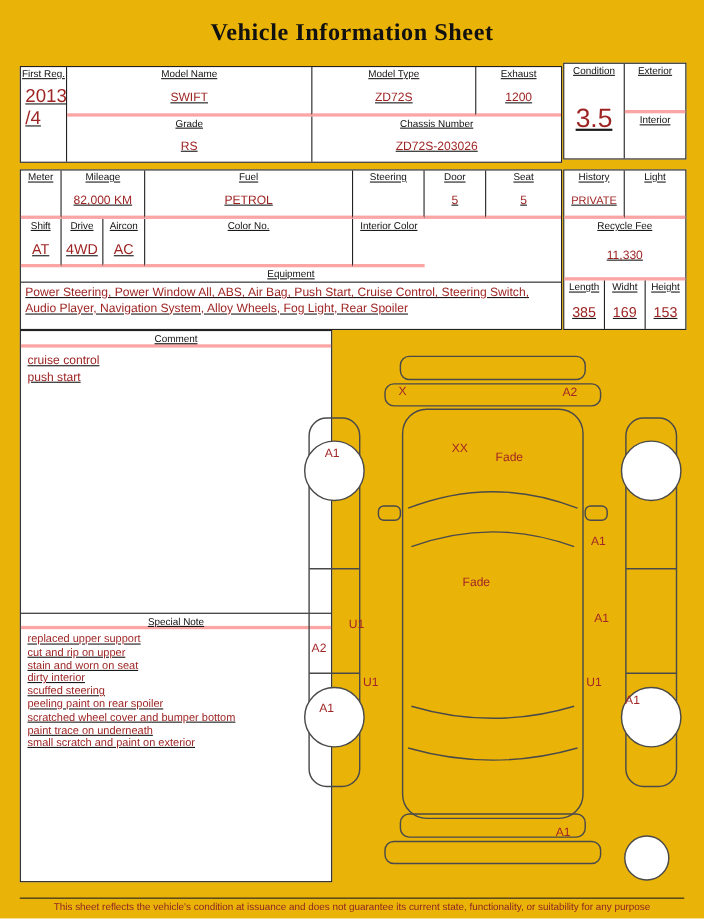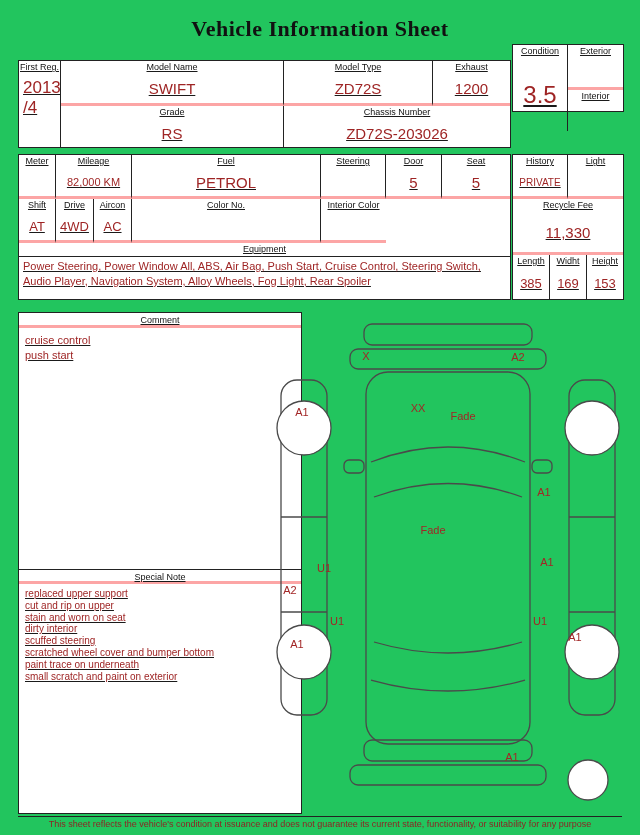--- a/index.html
+++ b/index.html
@@ -1,34 +1,34 @@
 <!DOCTYPE html>
 <html><head>
 <meta charset="utf-8">
 <style>
   * { margin:0; padding:0; box-sizing:border-box; }
   html,body { background:#ffffff; }
   body { width:640px; height:835px; font-family:"Liberation Sans", sans-serif; color:#1a1a1a; }
-  .sheet { position:relative; width:640px; height:835px; background:#22c55e; overflow:hidden; }
+  .sheet { position:relative; width:640px; height:835px; background:#eab308; overflow:hidden; }
 
   .title { position:absolute; top:16px; left:0; width:100%; text-align:center;
            font-family:"Liberation Serif", serif; font-size:22px; font-weight:600; letter-spacing:.5px; color:#111; }
 
   .box  { position:absolute; border:1px solid #222; background:#fff;text-decoration:underline; }
   .grid { display:grid; }
   .cell { display:flex; flex-direction:column; min-width:0; overflow:hidden; }
   .br { border-right:1px solid #222; }
   .bb { border-bottom:3px solid #fca5a5; }
   .bt { border-top:1px solid #222; }
 
   .lbl { font-size:9px; line-height:13px; text-align:center; color:#111; white-space:nowrap; }
   .val { flex:1; display:flex; align-items:center; justify-content:center;
          color:#9e2424; font-weight:400; text-align:center; }
   .fs10{font-size:10px;} .fs11{font-size:11px;} .fs13{font-size:13px;}
-  .fs15{font-size:15px;} .fs20{font-size:24px;}
+  .fs15{font-size:11px;} .fs20{font-size:24px;}
 
   .firstreg-val { flex:1; color:#9e2424; font-size:17px; line-height:1.2; padding:4px 0 0 4px; }
   .eq-body { height:41px; padding:2px 4px; color:#9e2424; font-size:11px; line-height:1.35; }
 
   .panel-head { height:15px; font-size:9px; line-height:14px; text-align:center; color:#111; }
   .comment-body { height:241px; padding:5px 6px; color:#9e2424; font-size:11px; line-height:1.35; }
   .sn-body { padding:4px 6px; color:#9e2424; font-size:10px; line-height:1.18; }
 
   .diagram { position:absolute; left:268px; top:312px; width:360px; height:500px; }
   .diagram svg { position:absolute; left:0; top:0; }
@@ -76,21 +76,21 @@
       <div class="lbl">Grade</div>
       <div class="val fs15">RS</div>
     </div>
 
     <div class="cell" style="grid-column:3/5;">
       <div class="lbl">Chassis Number</div>
       <div class="val fs15">ZD72S-203026</div>
     </div>
   </div>
 
-  <div class="box grid" style="left:512px; top:44px; width:112px; height:68px;
+  <div class="box grid" style="left:512px; top:57px; width:112px; height:88px;
        grid-template-columns:55px 55px; grid-template-rows:45px 41px;">
 
     <div class="cell br" style="grid-row:1/3;">
       <div class="lbl">Condition</div>
       <div class="val fs20">3.5</div>
     </div>
 
     <div class="cell bb">
       <div class="lbl">Exterior</div>
       <div class="val fs13"></div>
@@ -185,33 +185,34 @@
         <div class="lbl">Widht</div>
         <div class="val fs13">169</div>
       </div>
       <div class="cell">
         <div class="lbl">Height</div>
         <div class="val fs13">153</div>
       </div>
     </div>
   </div>
 
-  <div class="box" style="left:18px; top:312px; width:284px; height:502px;">
+  <div class="box" style="left:18px; top:300px; width:284px; height:502px;">
     <div class="panel-head bb">Comment</div>
     <div class="comment-body">
       <div>cruise control</div>
       <div>push start</div>
     </div>
     <div class="panel-head bt bb">Special Note</div>
     <div class="sn-body">
         <div>replaced upper support</div>
         <div>cut and rip on upper</div>
         <div>stain and worn on seat</div>
         <div>dirty interior</div>
         <div>scuffed steering</div>
+        <div>peeling paint on rear spoiler</div>
         <div>scratched wheel cover and bumper bottom</div>
         <div>paint trace on underneath</div>
         <div>small scratch and paint on exterior</div>
       </div>
   </div>
 
   <div class="diagram">
     <svg width="360" height="500" viewBox="0 0 360 500">
       <g fill="none" stroke="#4a4a4a" stroke-width="1.3">
 

